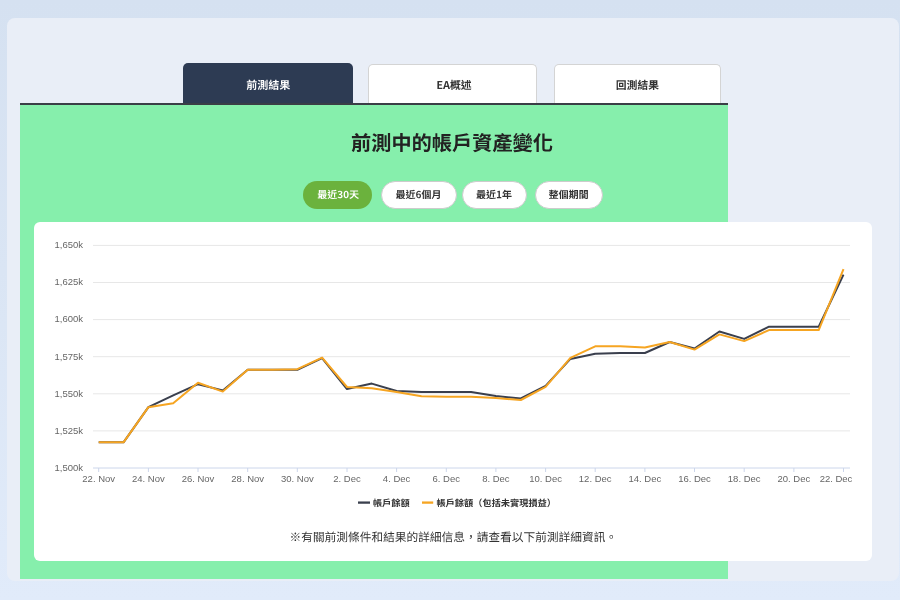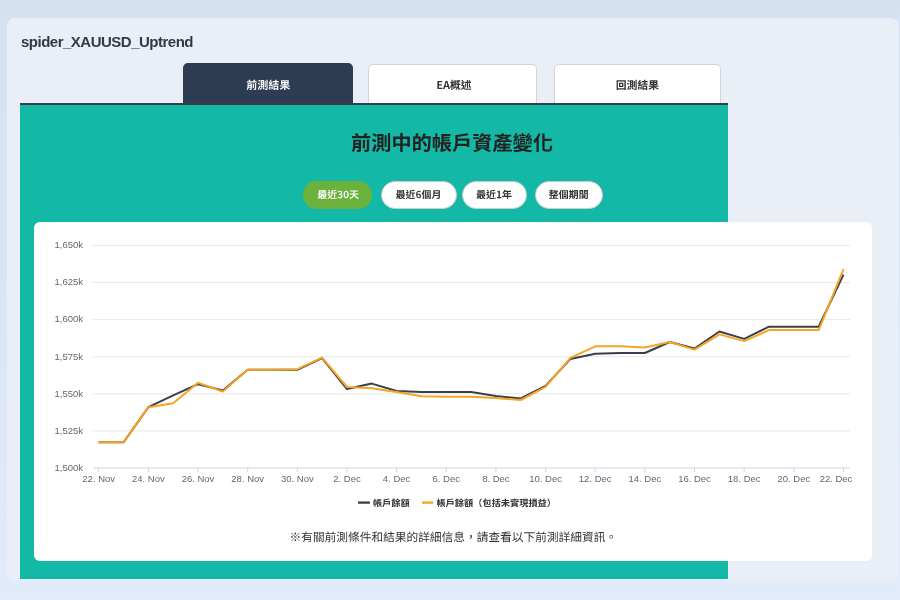--- a/index.html
+++ b/index.html
@@ -22,41 +22,40 @@
 .tab{
   position:absolute;height:39px;top:1px;box-sizing:border-box;
   border-radius:5px 5px 0 0;background:#fff;border:1px solid #d4d4d4;border-bottom:none;
 }
 .tab.active{background:#2d3b53;border:none;top:0;height:40px;}
 .t1{left:176px;width:170px;}
 .t2{left:361px;width:169px;}
 .t3{left:547px;width:167px;}
 .content{
   position:absolute;left:13px;top:84.5px;width:708px;height:474px;
-  background:#14b8a6;border-top:2.2px solid #3a3e46;box-sizing:content-box;
+  background:#86efac;border-top:2.2px solid #3a3e46;box-sizing:content-box;
 }
 .pill{
   position:absolute;box-sizing:border-box;height:28.4px;top:76.5px;
   border-radius:14.2px;background:#fff;border:1px solid #ccc;
 }
 .pill.on{background:#6bb23d;border:none;}
 .pl1{left:282.5px;width:69.7px;}
 .pl2{left:360.5px;width:76px;}
 .pl3{left:441.5px;width:65px;}
 .pl4{left:514.5px;width:68px;}
 .card{
   position:absolute;left:14px;top:117.5px;width:838px;height:339px;
   background:#fff;border-radius:6px;
 }
 .cjk{position:absolute;left:0;top:0;z-index:50;pointer-events:none;}
 </style>
 </head>
 <body>
 <div class="panel">
-  <div class="ptitle">spider_XAUUSD_Uptrend</div>
   <div class="tabs">
     <div class="tab active t1"></div>
     <div class="tab t2"></div>
     <div class="tab t3"></div>
   </div>
   <div class="content">
     <div class="pill on pl1"></div>
     <div class="pill pl2"></div>
     <div class="pill pl3"></div>
     <div class="pill pl4"></div>

